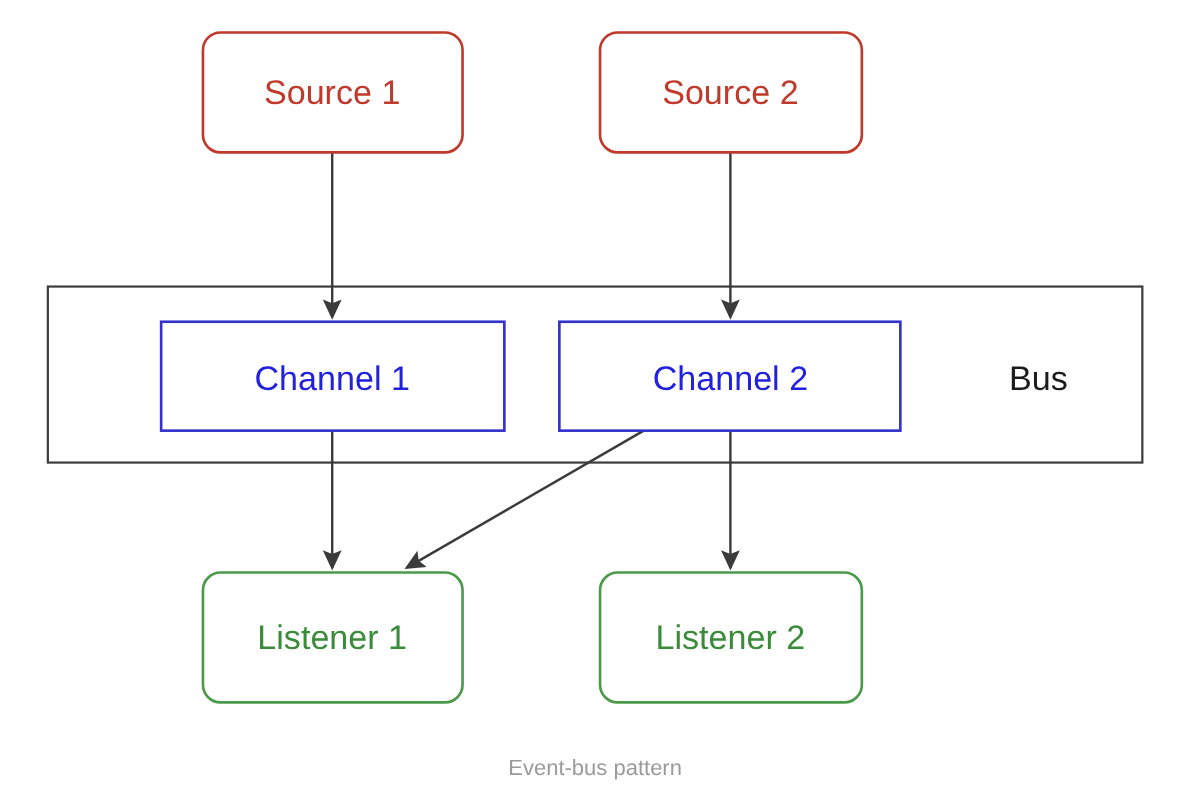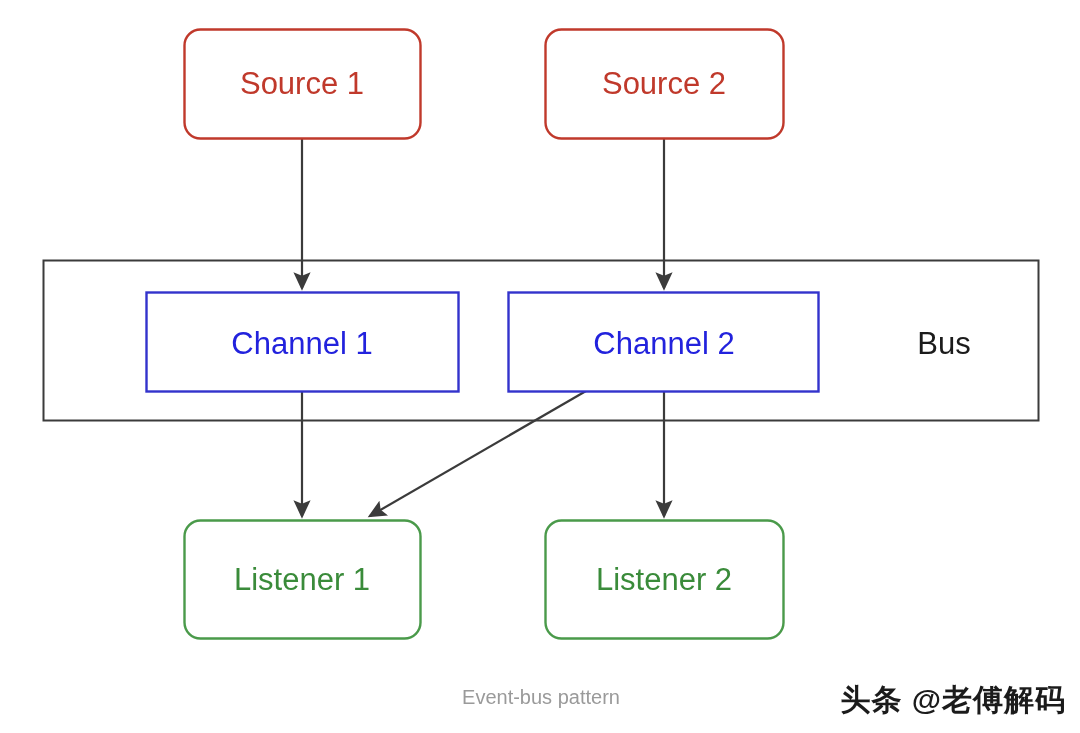--- a/index.html
+++ b/index.html
@@ -111,15 +111,14 @@
     </g>
 
     <g>
       <rect x="545.5" y="520.5" width="238" height="118" rx="16" ry="16" fill="#ffffff" stroke="#4a9a4a" stroke-width="2.4"></rect>
       <text class="node-label" x="664" y="582" fill="#3a8b3a">Listener 2</text>
     </g>
 
     <text class="caption-text" x="541" y="699">Event-bus pattern</text>
   </svg>
 
-  <div class="watermark">头条 @老傅解码</div>
 
 </div>
 
 </body></html>

